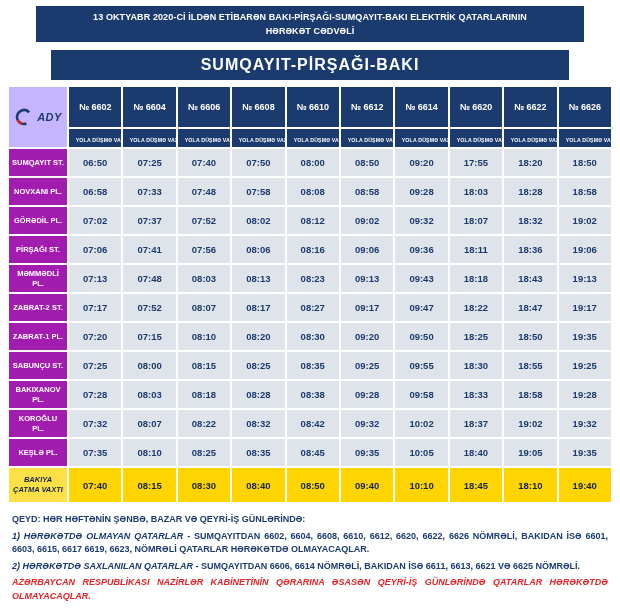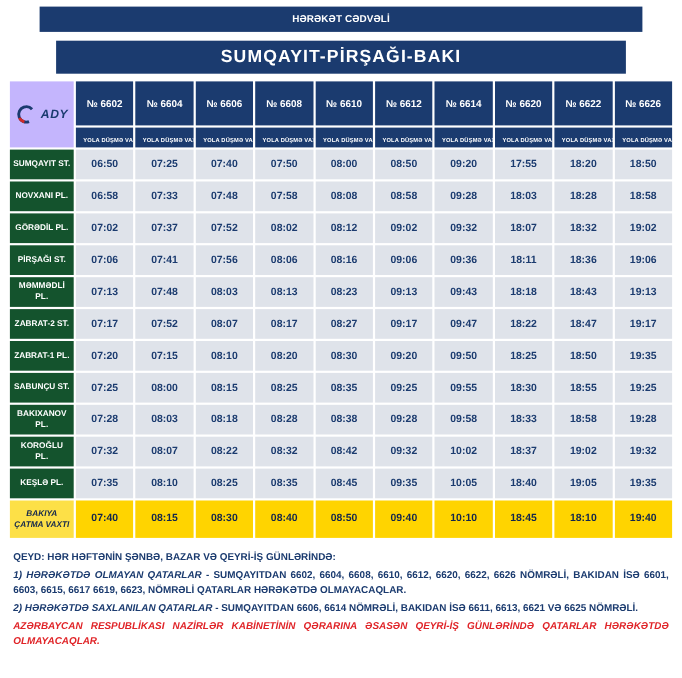--- a/index.html
+++ b/index.html
@@ -44,21 +44,21 @@
   th.sub-label {
     background: #1b3b6f; color: #ffffff;
     font-weight: bold; height: 11px;
   }
   .sub-inner {
     display: inline-block; white-space: nowrap;
     font-size: 6.5px; letter-spacing: 0.2px;
     transform: scale(0.8); transform-origin: center;
   }
   th.station {
-    background: #14532d; color: #ffffff;
+    background: #a21caf; color: #ffffff;
     font-size: 7.5px; font-weight: bold;
     height: 27px; padding: 2px 3px; line-height: 1.3;
   }
   td.time {
     background: #dfe3ea; color: #1b3b6f;
     font-size: 9.5px; font-weight: bold; height: 27px;
   }
   th.station.arrival {
     background: #fde047; color: #12264d; height: 34px; font-style: italic;
   }
@@ -80,20 +80,21 @@
   .notes p { margin: 0 0 3px; }
   .note .lead { font-style: italic; }
   .note.warning { color: #e02428; font-style: italic; }
 </style>
 </head>
 <body>
 
 <div class="page">
 
   <div class="banner banner1">
+    <div>13 OKTYABR 2020-Cİ İLDƏN ETİBARƏN BAKI-PİRŞAĞI-SUMQAYIT-BAKI ELEKTRİK QATARLARININ</div>
     <div>HƏRƏKƏT CƏDVƏLİ</div>
   </div>
 
   <div class="banner banner2">SUMQAYIT-PİRŞAĞI-BAKI</div>
 
   <table class="timetable">
     <thead>
       <tr id="train-row">
         <th class="logo-cell" rowspan="2">
           <div class="logo">

